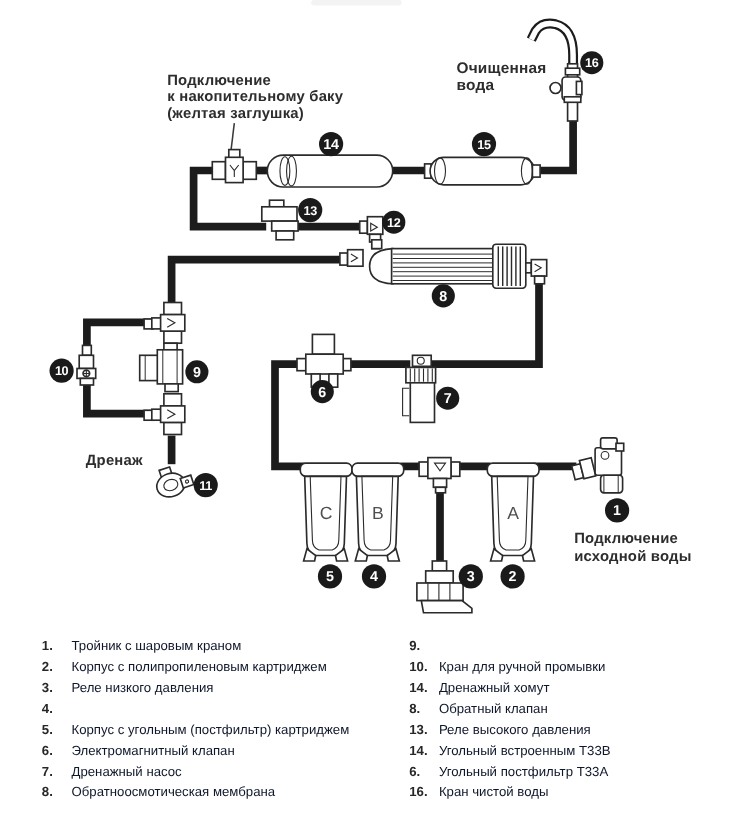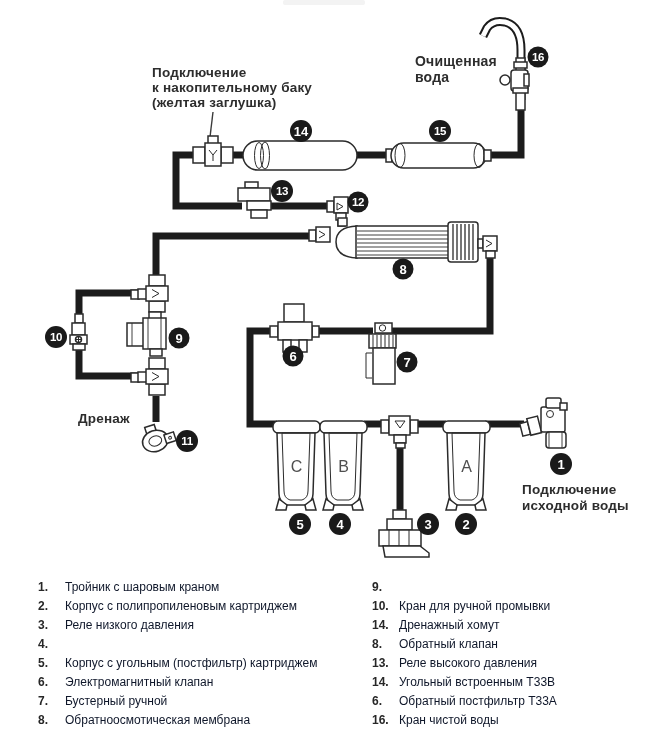--- a/index.html
+++ b/index.html
@@ -383,21 +383,21 @@
     <div class="lrow">
           <span class="lnum">5.</span>
           <span class="ltxt">Корпус с угольным (постфильтр) картриджем</span>
         </div>
     <div class="lrow">
           <span class="lnum">6.</span>
           <span class="ltxt">Электромагнитный клапан</span>
         </div>
     <div class="lrow">
           <span class="lnum">7.</span>
-          <span class="ltxt">Бустерный ручной</span>
+          <span class="ltxt">Дренажный насос</span>
         </div>
     <div class="lrow">
           <span class="lnum">8.</span>
           <span class="ltxt">Обратноосмотическая мембрана</span>
         </div>
   </div>
   <div class="lcol colR">
     <div class="lrow">
           <span class="lnum">9.</span>
         </div>
@@ -416,21 +416,21 @@
     <div class="lrow">
           <span class="lnum">13.</span>
           <span class="ltxt">Реле высокого давления</span>
         </div>
     <div class="lrow">
           <span class="lnum">14.</span>
           <span class="ltxt">Угольный встроенным T33B</span>
         </div>
     <div class="lrow">
           <span class="lnum">6.</span>
-          <span class="ltxt">Обратный постфильтр T33A</span>
+          <span class="ltxt">Угольный постфильтр T33A</span>
         </div>
     <div class="lrow">
           <span class="lnum">16.</span>
           <span class="ltxt">Кран чистой воды</span>
         </div>
   </div>
 </div>
 
 </div>
 

